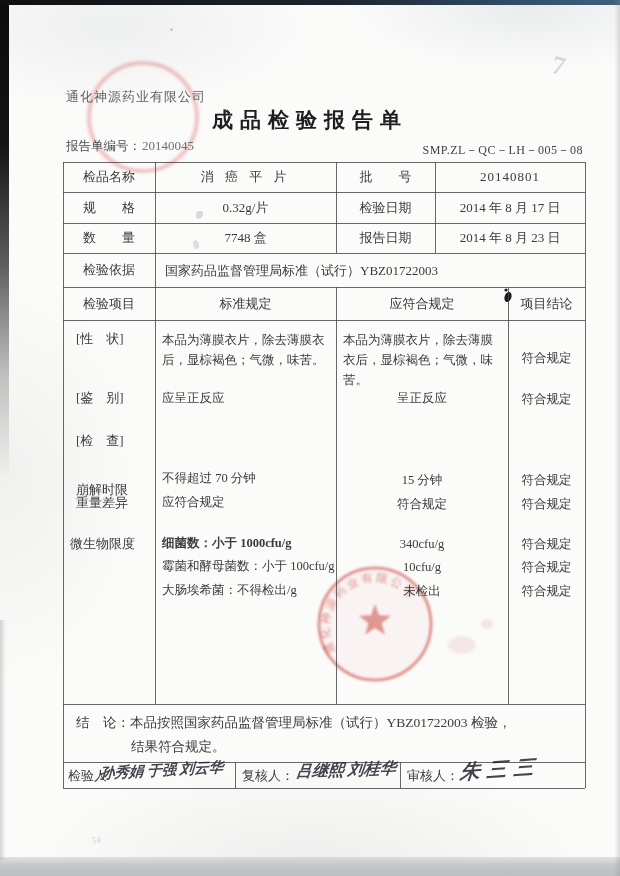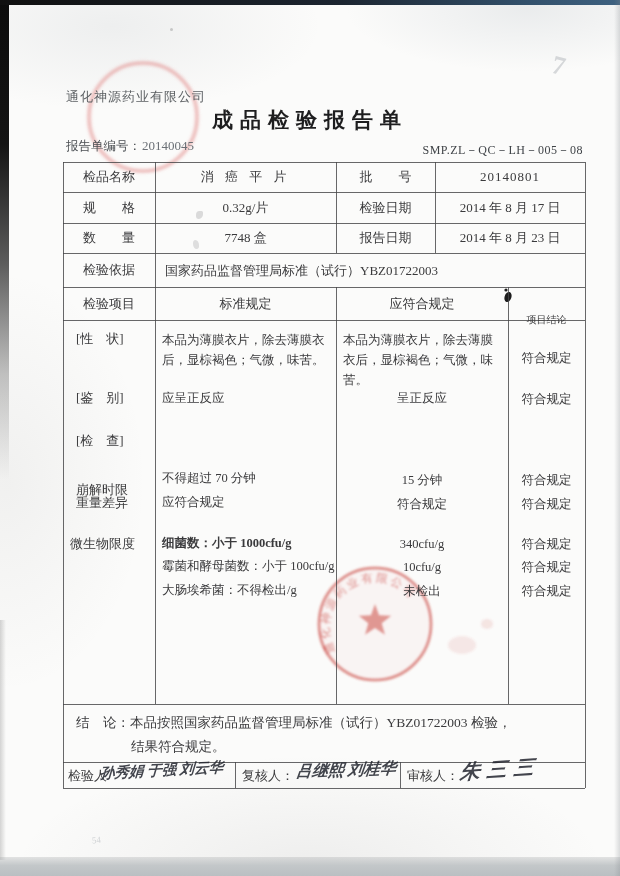--- a/index.html
+++ b/index.html
@@ -113,21 +113,21 @@
   <div class="txt cellc" style="left:155px;top:223px;width:181px;height:30px;font-size:13px;">7748 盒</div>
   <div class="txt cellc" style="left:336px;top:223px;width:99px;height:30px;font-size:13px;">报告日期</div>
   <div class="txt cellc" style="left:435px;top:223px;width:150px;height:30px;font-size:13px;">2014 年 8 月 23 日</div>
 
   <div class="txt cellc" style="left:63px;top:253px;width:92px;height:34px;font-size:13px;">检验依据</div>
   <div class="txt" style="left:165px;top:262px;font-size:13px;">国家药品监督管理局标准（试行）YBZ01722003</div>
 
   <div class="txt cellc" style="left:63px;top:287px;width:92px;height:33px;font-size:13px;">检验项目</div>
   <div class="txt cellc" style="left:155px;top:287px;width:181px;height:33px;font-size:13px;">标准规定</div>
   <div class="txt cellc" style="left:336px;top:287px;width:172px;height:33px;font-size:13px;">应符合规定</div>
-  <div class="txt cellc" style="left:508px;top:303px;width:77px;height:33px;font-size:10px;">项目结论</div>
+  <div class="txt cellc" style="left:508px;top:287px;width:77px;height:33px;font-size:13px;">项目结论</div>
 
   <div class="txt" style="left:76px;top:330px;font-size:13px;">[性　状]</div>
   <div class="txt" style="left:162px;top:330px;width:168px;white-space:normal;font-size:12.5px;line-height:1.6;">本品为薄膜衣片，除去薄膜衣后，显棕褐色；气微，味苦。</div>
   <div class="txt" style="left:343px;top:330px;width:160px;white-space:normal;font-size:12.5px;line-height:1.6;">本品为薄膜衣片，除去薄膜衣后，显棕褐色；气微，味苦。</div>
   <div class="txt ctr" style="left:508px;top:350px;width:77px;">符合规定</div>
 
   <div class="txt" style="left:76px;top:389px;font-size:13px;">[鉴　别]</div>
   <div class="txt" style="left:162px;top:390px;">应呈正反应</div>
   <div class="txt ctr" style="left:336px;top:390px;width:172px;">呈正反应</div>
   <div class="txt ctr" style="left:508px;top:391px;width:77px;">符合规定</div>

